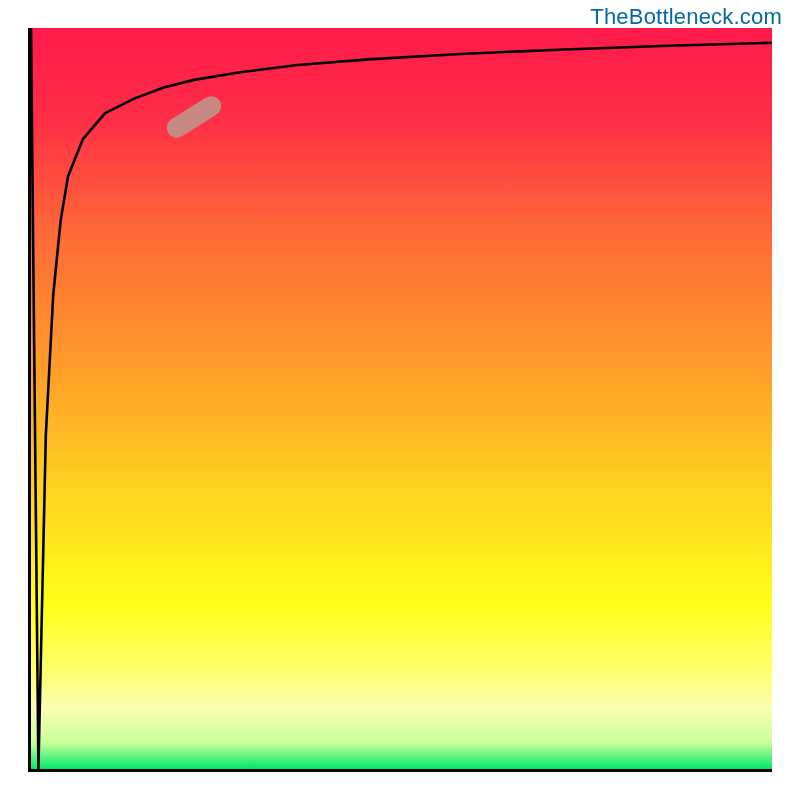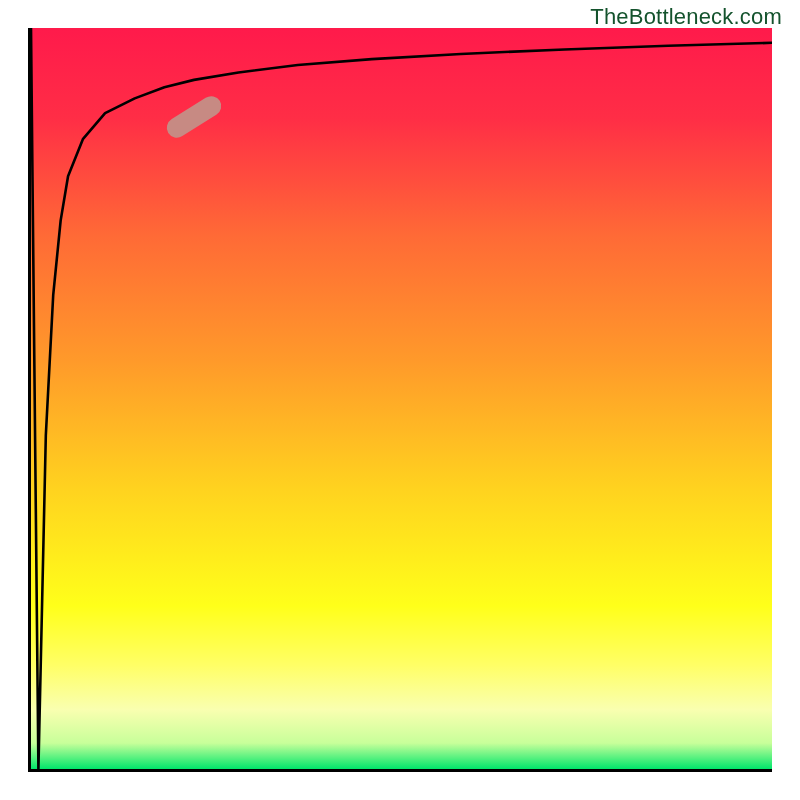--- a/index.html
+++ b/index.html
@@ -39,21 +39,21 @@
     width: 100%;
     height: 100%;
     pointer-events: none;
   }
   .watermark {
     position: absolute;
     top: 4px;
     right: 18px;
     font-family: Arial, Helvetica, sans-serif;
     font-size: 22px;
-    color: #14532d;
+    color: #0369a1;
     letter-spacing: 0.2px;
   }
 </style>
 </head>
 <body>
 
 <div class="frame">
 
   <div class="watermark">TheBottleneck.com</div>
 

